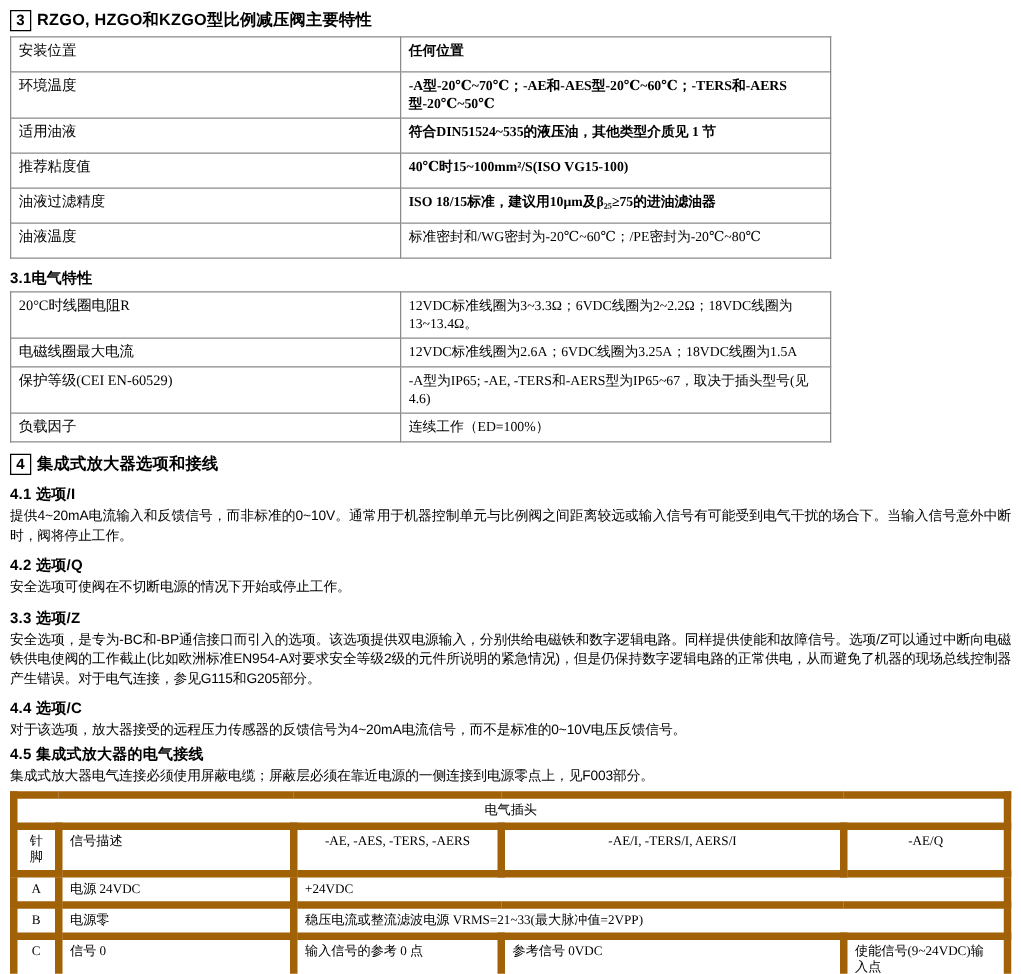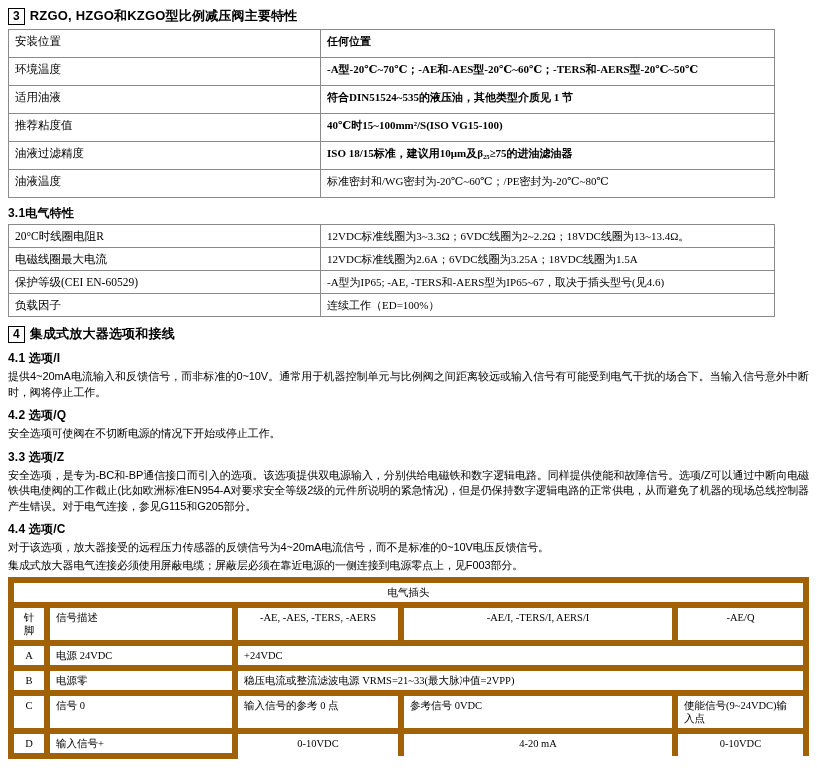--- a/index.html
+++ b/index.html
@@ -58,21 +58,21 @@
     font-family: "Liberation Sans", "DejaVu Sans", sans-serif;
     font-size: 11px;
     line-height: 15.5px;
     margin: 0 0 2px 0;
     text-align: justify;
     letter-spacing: -0.1px;
   }
 
   
   table.doc {
-    width: 767px;
+    width: 657px;
     border-collapse: collapse;
     table-layout: fixed;
     font-size: 11px;
   }
   table.doc td {
     border: 1px solid #8a8a8a;
     padding: 4px 6px;
     vertical-align: top;
     line-height: 14px;
     word-break: break-word;
@@ -189,20 +189,21 @@
 
   <div class="sub-head">4.2 选项/Q</div>
   <p class="para">安全选项可使阀在不切断电源的情况下开始或停止工作。</p>
 
   <div class="sub-head">3.3 选项/Z</div>
   <p class="para">安全选项，是专为-BC和-BP通信接口而引入的选项。该选项提供双电源输入，分别供给电磁铁和数字逻辑电路。同样提供使能和故障信号。选项/Z可以通过中断向电磁铁供电使阀的工作截止(比如欧洲标准EN954-A对要求安全等级2级的元件所说明的紧急情况)，但是仍保持数字逻辑电路的正常供电，从而避免了机器的现场总线控制器产生错误。对于电气连接，参见G115和G205部分。</p>
 
   <div class="sub-head">4.4 选项/C</div>
   <p class="para">对于该选项，放大器接受的远程压力传感器的反馈信号为4~20mA电流信号，而不是标准的0~10V电压反馈信号。</p>
 
+  <div class="sub-head" style="margin-top:1px;">4.5 集成式放大器的电气接线</div>
   <p class="para" style="margin-bottom:4px;">集成式放大器电气连接必须使用屏蔽电缆；屏蔽层必须在靠近电源的一侧连接到电源零点上，见F003部分。</p>
 
   <table class="wiring">
     <colgroup>
       <col style="width:36px">
       <col style="width:188px">
       <col style="width:166px">
       <col style="width:274px">
       <col>
     </colgroup>

